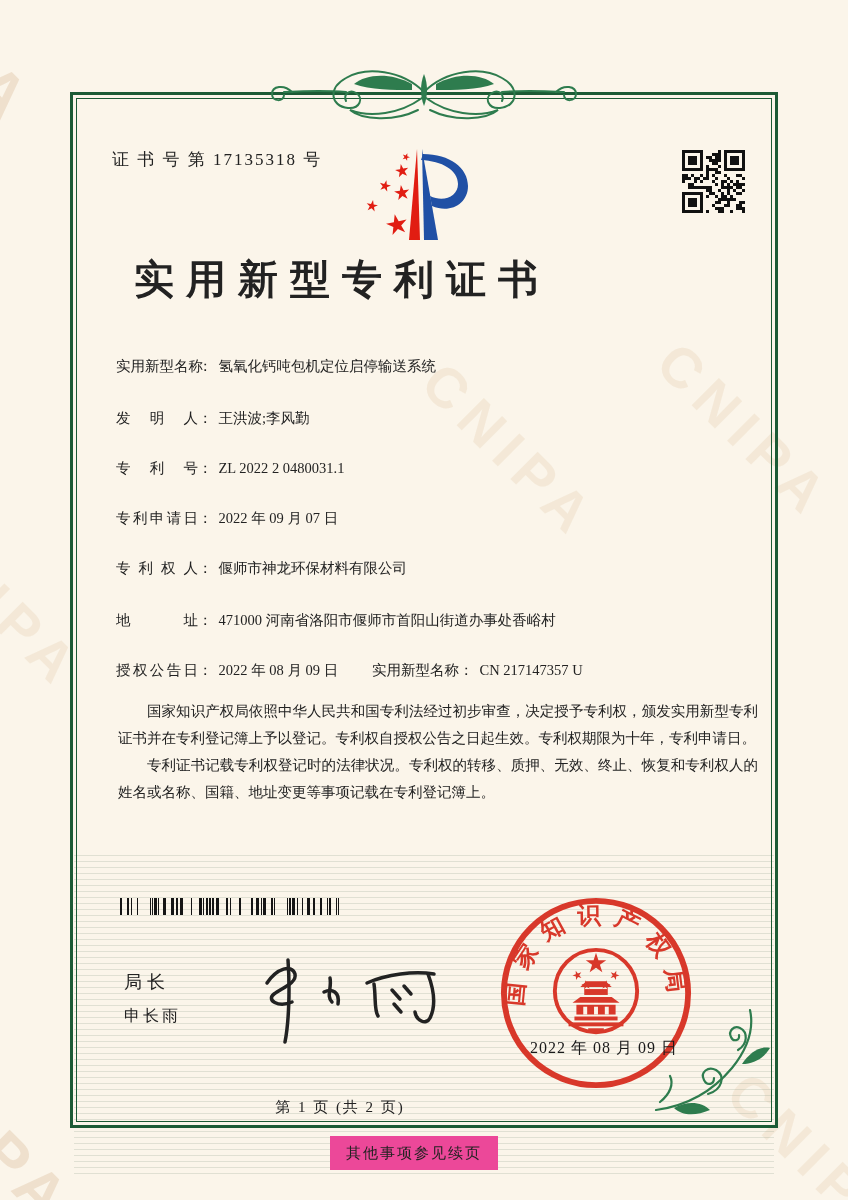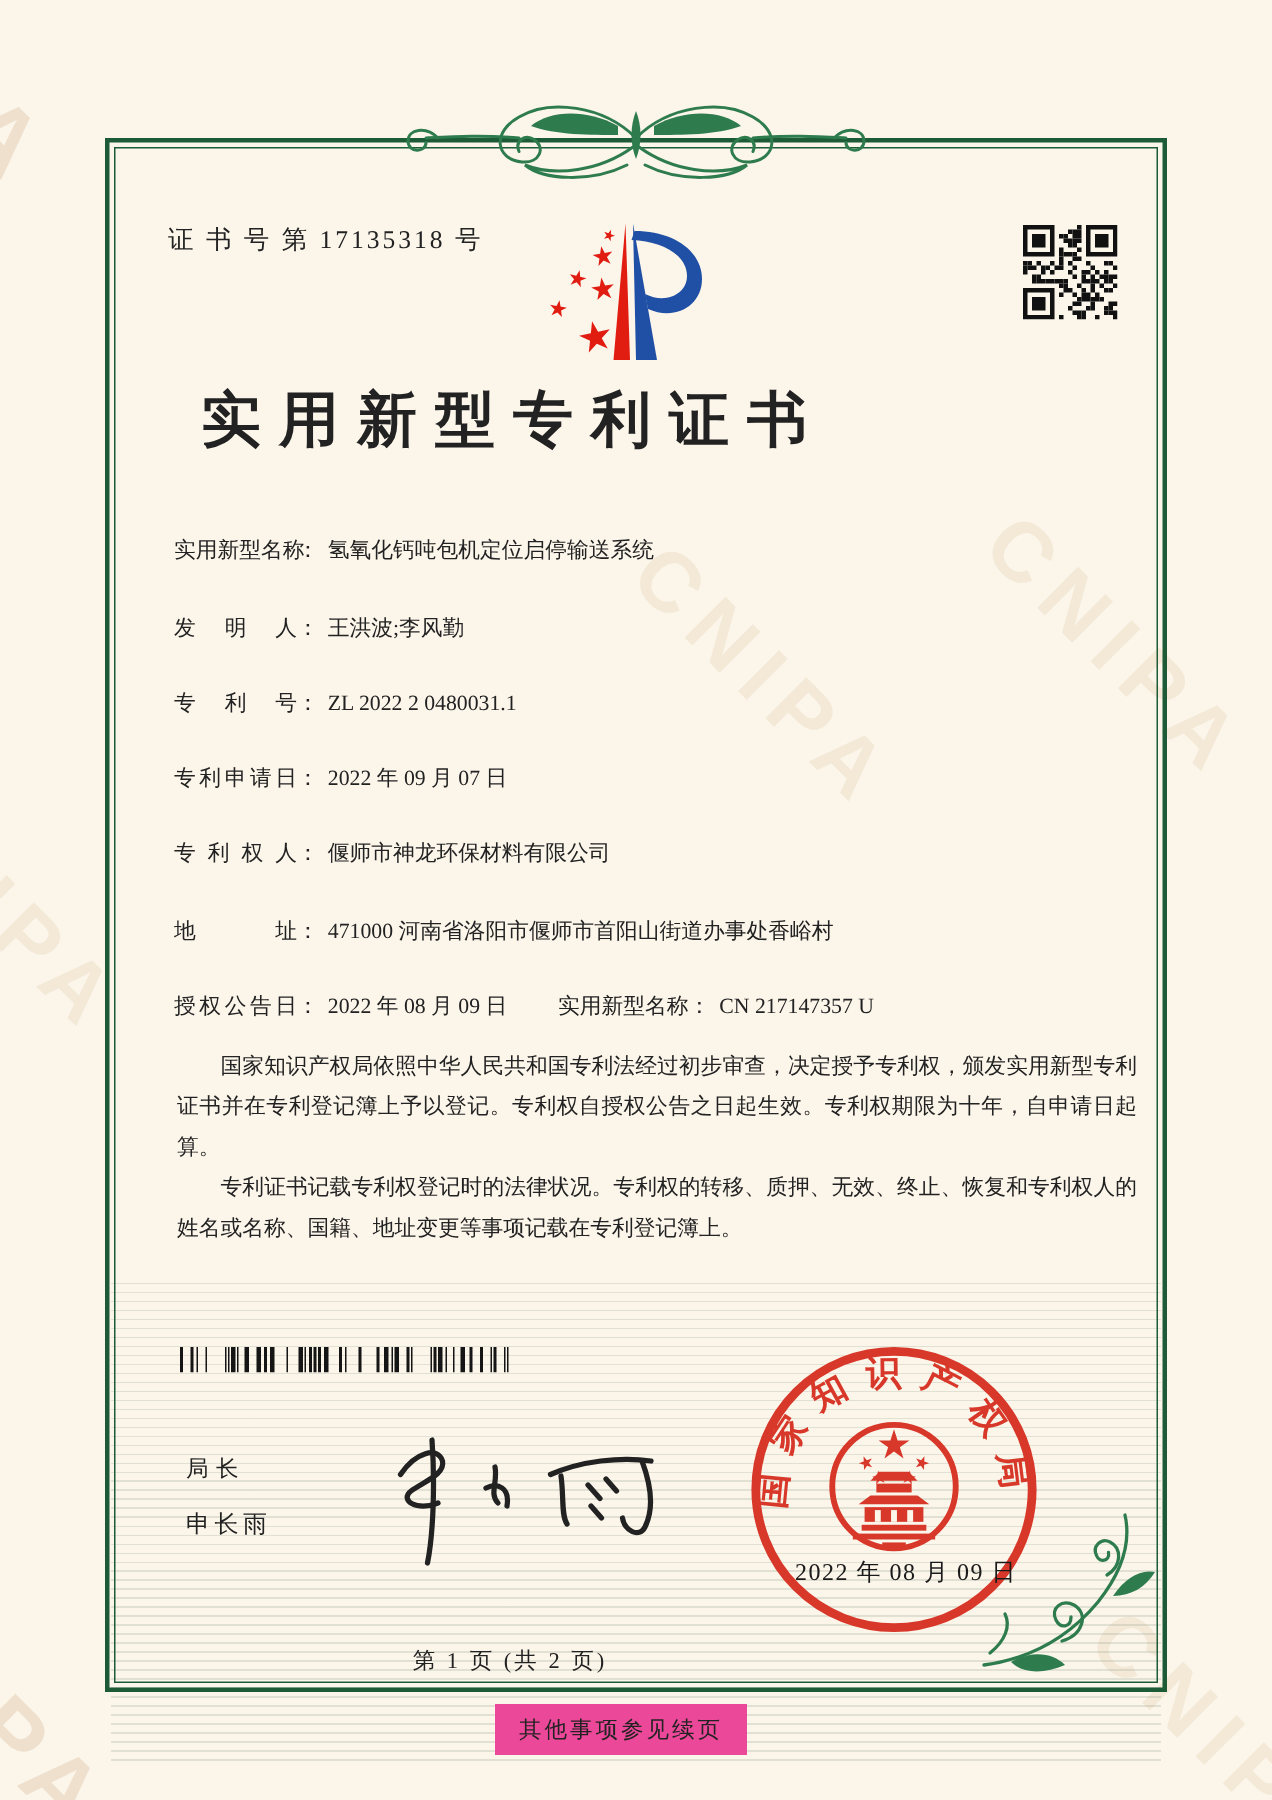--- a/index.html
+++ b/index.html
@@ -35,21 +35,21 @@
     font-size:40px;font-weight:bold;letter-spacing:12px;z-index:2;}
   .frow{position:absolute;left:116px;font-size:14.5px;z-index:2;white-space:nowrap;}
   .flabel{display:inline-block;width:82px;text-align:justify;text-align-last:justify;}
   .fvalue{margin-left:6px;}
   .pair2{position:absolute;left:256px;top:0;white-space:nowrap;}
   .r1{top:357px}.r2{top:409px}.r3{top:459px}.r4{top:509px}.r5{top:559px}.r6{top:611px}.r7{top:661px}
   .body-text{position:absolute;left:118px;top:698px;width:640px;z-index:2;
     font-size:14.5px;line-height:27px;text-align:justify;}
   .body-text p{margin:0;text-indent:2em;}
   .barcode{position:absolute;left:120px;top:898px;z-index:2;}
-  .director-title{position:absolute;left:124px;top:970px;font-size:15px;letter-spacing:5px;z-index:2;}
+  .director-title{position:absolute;left:124px;top:970px;font-size:18px;letter-spacing:5px;z-index:2;}
   .director-name{position:absolute;left:124px;top:1006px;font-size:16px;letter-spacing:3px;z-index:2;text-align:right;}
   .signature{position:absolute;left:252px;top:950px;z-index:2;}
   .seal{position:absolute;left:498px;top:895px;width:196px;height:196px;z-index:3;}
   .seal-date{position:absolute;left:530px;top:1038px;font-size:16px;letter-spacing:1px;color:#1a1a1a;z-index:4;}
   .pageinfo{position:absolute;left:0;top:1098px;width:680px;text-align:center;font-size:15px;letter-spacing:2px;z-index:2;}
   .note-box{position:absolute;left:330px;top:1136px;width:168px;height:34px;background:#ec4899;z-index:2;
     display:flex;align-items:center;justify-content:center;font-size:15px;letter-spacing:2px;}
   .orn-top{position:absolute;left:262px;top:62px;z-index:2;}
   .orn-corner{position:absolute;left:650px;top:1006px;z-index:2;}
 </style>
@@ -267,21 +267,21 @@
     <span class="flabel">地址</span><span>：</span><span class="fvalue">471000 河南省洛阳市偃师市首阳山街道办事处香峪村</span>
   </div>
   <div class="frow r7">
     <span class="flabel">授权公告日</span><span>：</span><span class="fvalue">2022 年 08 月 09 日</span>
     <span class="pair2">
       <span>实用新型名称</span><span>：</span><span class="fvalue">CN 217147357 U</span>
     </span>
   </div>
 
   <div class="body-text">
-    <p>国家知识产权局依照中华人民共和国专利法经过初步审查，决定授予专利权，颁发实用新型专利证书并在专利登记簿上予以登记。专利权自授权公告之日起生效。专利权期限为十年，自申请日起算。</p>
+    <p>国家知识产权局依照中华人民共和国专利法经过初步审查，决定授予专利权，颁发实用新型专利证书并在专利登记簿上予以登记。专利权自授权公告之日起生效。专利权期限为十年，专利申请日。</p>
     <p>专利证书记载专利权登记时的法律状况。专利权的转移、质押、无效、终止、恢复和专利权人的姓名或名称、国籍、地址变更等事项记载在专利登记簿上。</p>
   </div>
 
   <svg class="barcode" width="222" height="17" viewBox="0 0 222 17" fill="#151515">
       <rect x="0" y="0" width="2" height="17"></rect>
       <rect x="7" y="0" width="2" height="17"></rect>
       <rect x="11" y="0" width="1" height="17"></rect>
       <rect x="17" y="0" width="1" height="17"></rect>
       <rect x="30" y="0" width="1" height="17"></rect>
       <rect x="32" y="0" width="1" height="17"></rect>

